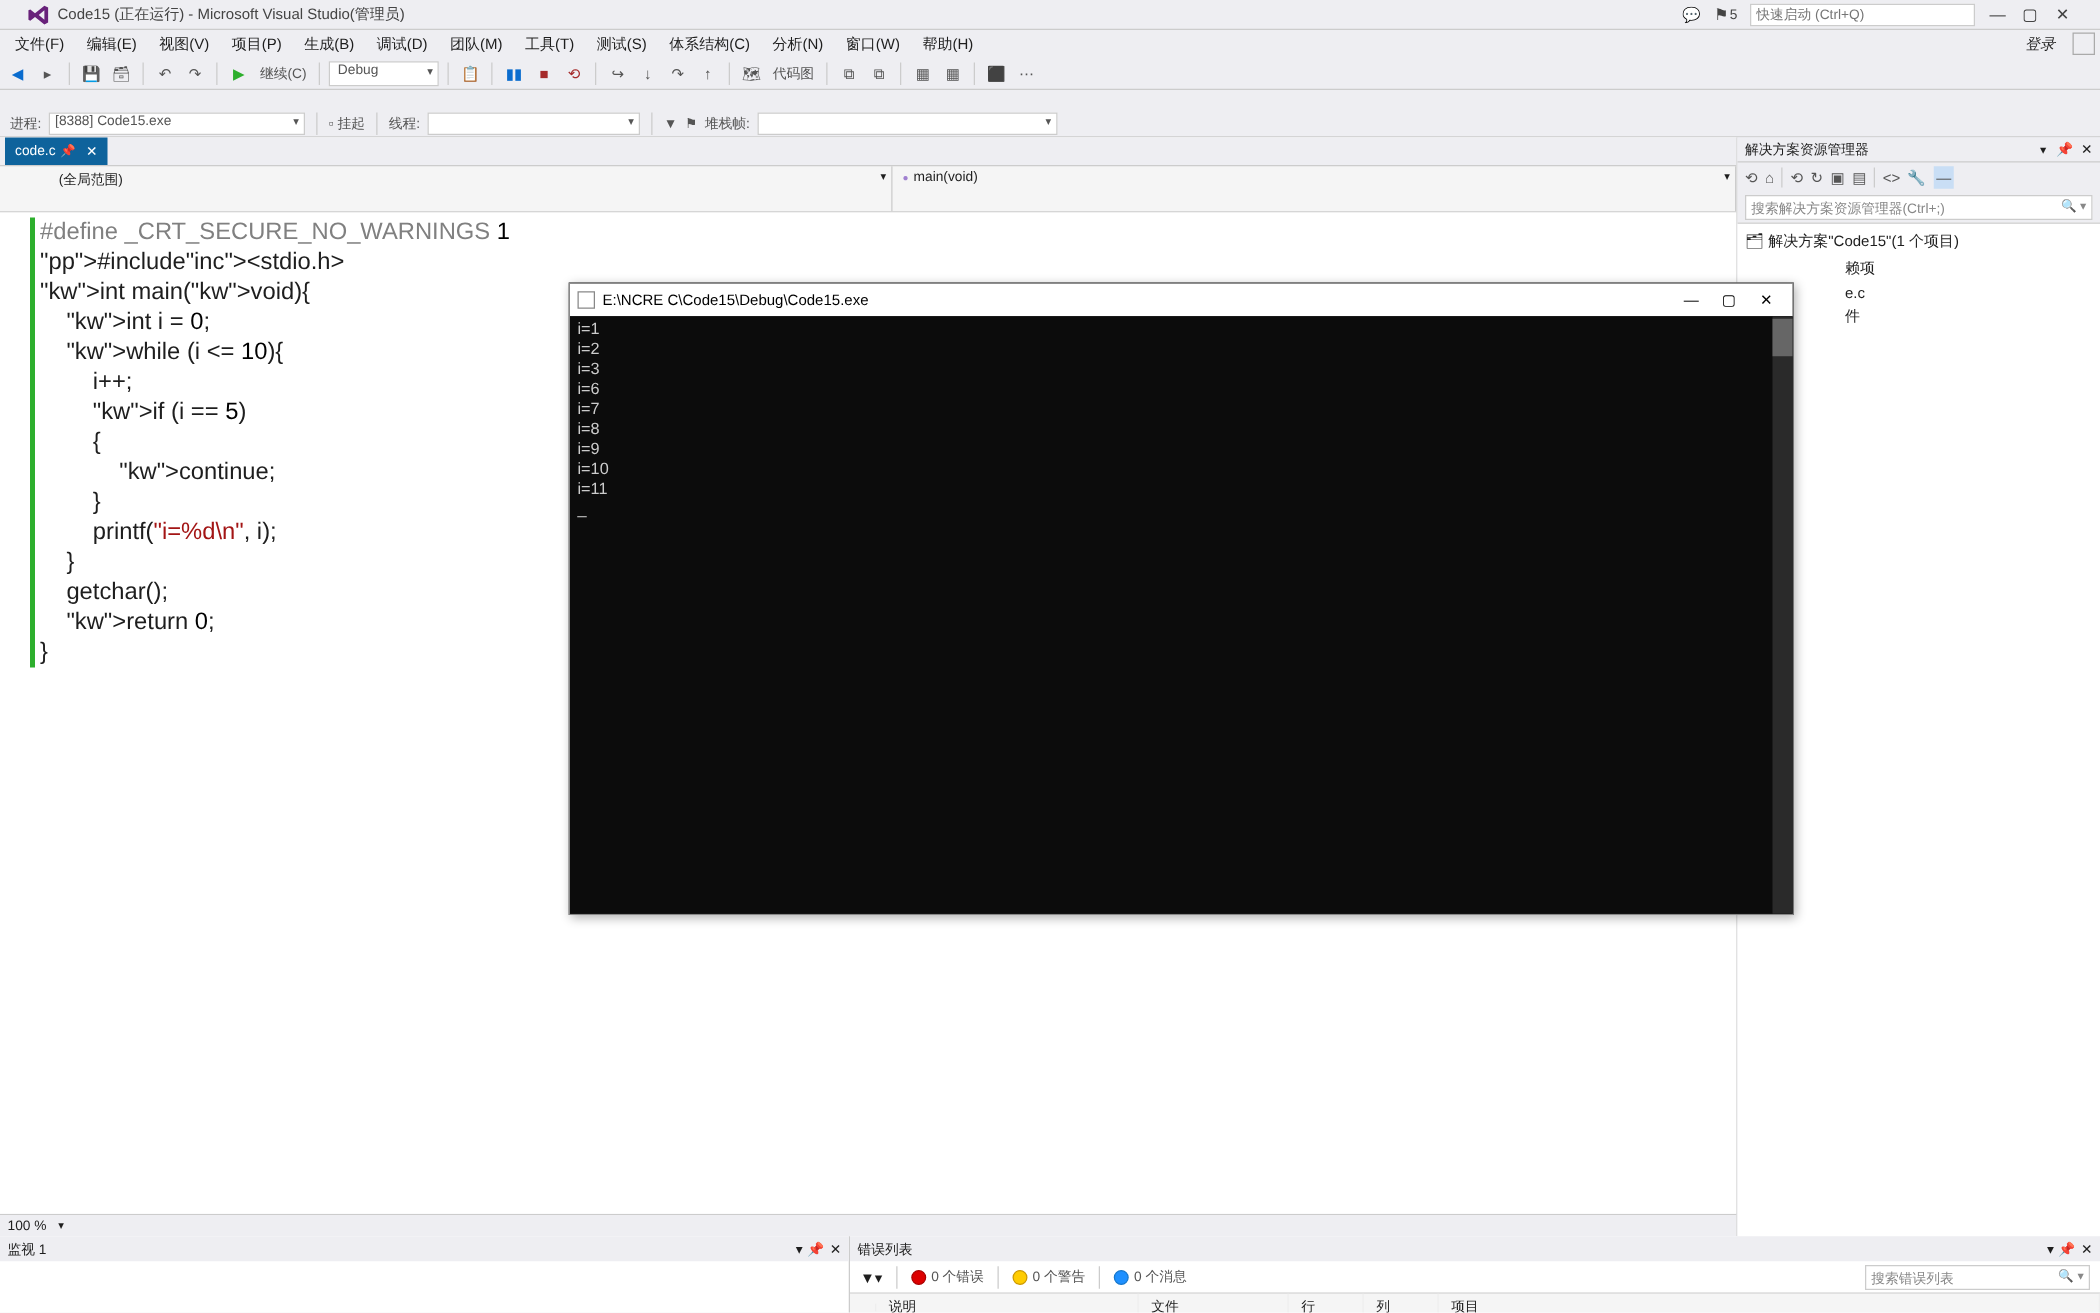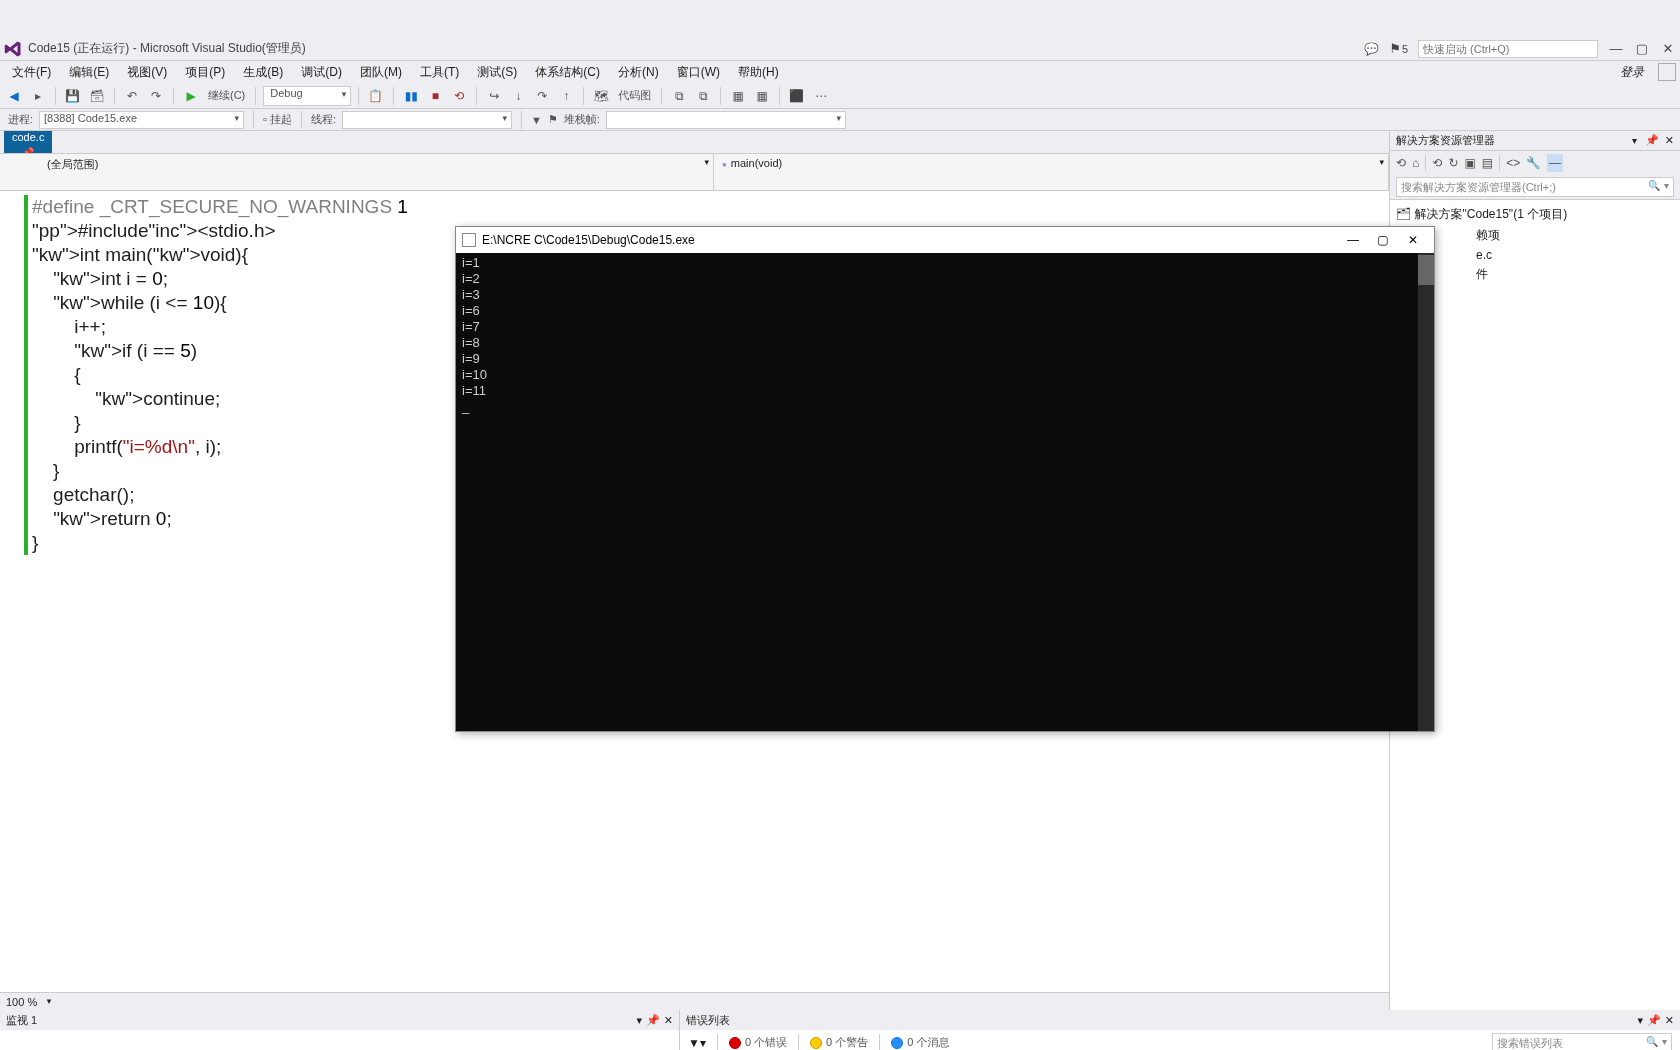--- a/index.html
+++ b/index.html
@@ -1,51 +1,51 @@
 <!DOCTYPE html>
 <html><head>
 <meta charset="utf-8">
 <style>
 * { margin: 0; padding: 0; box-sizing: border-box; font-family: "Segoe UI", "Microsoft YaHei", sans-serif; }
 body { width: 1680px; height: 1050px; background: #eeeef2; overflow: hidden; font-size: 12px; color: #1e1e1e; position: relative; }
 
 
-.title-bar { height: 24px; background: #eeeef2; display: flex; align-items: center; padding: 0 4px; border-bottom: 1px solid #ccc; margin-top: 37px; }
+.title-bar { height: 24px; background: #eeeef2; display: flex; align-items: center; padding: 0 22px; border-bottom: 1px solid #ccc; }
 .title-bar .vs-logo { width: 18px; height: 18px; margin-right: 6px; }
 .title-bar .title-text { flex: 1; font-size: 12px; color: #444; }
 .title-bar .title-icons { display: flex; align-items: center; gap: 10px; }
 .title-bar .quick-launch { width: 180px; height: 18px; border: 1px solid #ccc; font-size: 11px; padding: 0 4px; color: #888; background: #fff; }
 .title-bar .win-btn { width: 16px; font-size: 13px; text-align: center; color: #444; }
 
 
 .menu-bar { height: 22px; background: #eeeef2; display: flex; align-items: center; padding: 0 4px; gap: 2px; }
 .menu-bar .menu-item { padding: 2px 8px; font-size: 12px; }
 .menu-bar .login { margin-left: auto; padding-right: 6px; font-style: italic; }
 .menu-bar .avatar-box { width: 18px; height: 18px; border: 1px solid #aaa; margin-left: 6px; }
 
 
 .toolbar { height: 26px; background: #eeeef2; display: flex; align-items: center; padding: 0 4px; gap: 4px; border-bottom: 1px solid #ccc; }
 .tb-btn { width: 20px; height: 20px; display: inline-flex; align-items: center; justify-content: center; font-size: 12px; color: #555; }
 .tb-sep { width: 1px; height: 18px; background: #ccc; margin: 0 3px; }
 .tb-combo { height: 20px; border: 1px solid #ccc; background: #fff; font-size: 11px; padding: 0 18px 0 6px; color: #555; position: relative; }
 .tb-combo::after { content: "▾"; position: absolute; right: 4px; top: 2px; font-size: 9px; }
 .tb-text { font-size: 11px; color: #555; padding: 0 3px; }
 
-.toolbar2 { height: 22px; background: #eeeef2; display: flex; align-items: center; padding: 0 8px; gap: 6px; font-size: 11px; color: #555; border-bottom: 1px solid #ccc;}
+.toolbar2 { height: 22px; background: #eeeef2; display: flex; align-items: center; padding: 0 8px; gap: 6px; font-size: 11px; color: #555; border-bottom: 1px solid #ccc; margin-top: 16px;}
 .toolbar2 .proc-combo { width: 205px; height: 18px; border: 1px solid #ccc; background: #fff; padding: 0 4px; position: relative;}
 .toolbar2 .proc-combo::after{content:"▾";position:absolute;right:4px;top:1px;font-size:9px;}
 
 
 .main { display: flex; height: calc(1050px - 24px - 22px - 26px - 22px - 18px - 19px - 40px); }
 .editor-area { flex: 1; display: flex; flex-direction: column; background: #fff; border-right: 1px solid #ccc;}
 .solution-area { width: 290px; background: #eeeef2; display: flex; flex-direction: column; }
 
 
 .tab-strip { height: 22px; background: #eeeef2; display: flex; align-items: flex-end; padding-left: 4px; }
-.tab { background: #0e639c; color: #fff; height: 22px; display: flex; align-items: center; padding: 0 8px; font-size: 11px; gap: 4px; flex-direction: column;}
+.tab { background: #0e639c; color: #fff; height: 22px; display: flex; align-items: center; padding: 0 8px; font-size: 11px; gap: 4px;}
 .tab .pin { font-size: 10px;}
 .tab .close { font-size: 11px; padding-left:4px;}
 
 
 .scope-bar { height: 38px; background: #f5f5f5; border-bottom: 1px solid #ccc; display: flex; border-top:1px solid #ccc;padding-left:39px;}
 .scope-bar .scope { flex: 1; padding: 3px 8px; font-size: 11px; border-right: 1px solid #ccc; position: relative;}
 .scope-bar .scope::after{content:"▾";position:absolute;right:4px;top:3px;font-size:9px;}
 .scope-bar .scope.func::before{content:"●";color:#a080d0;margin-right:4px;font-size:8px;}
 
 

